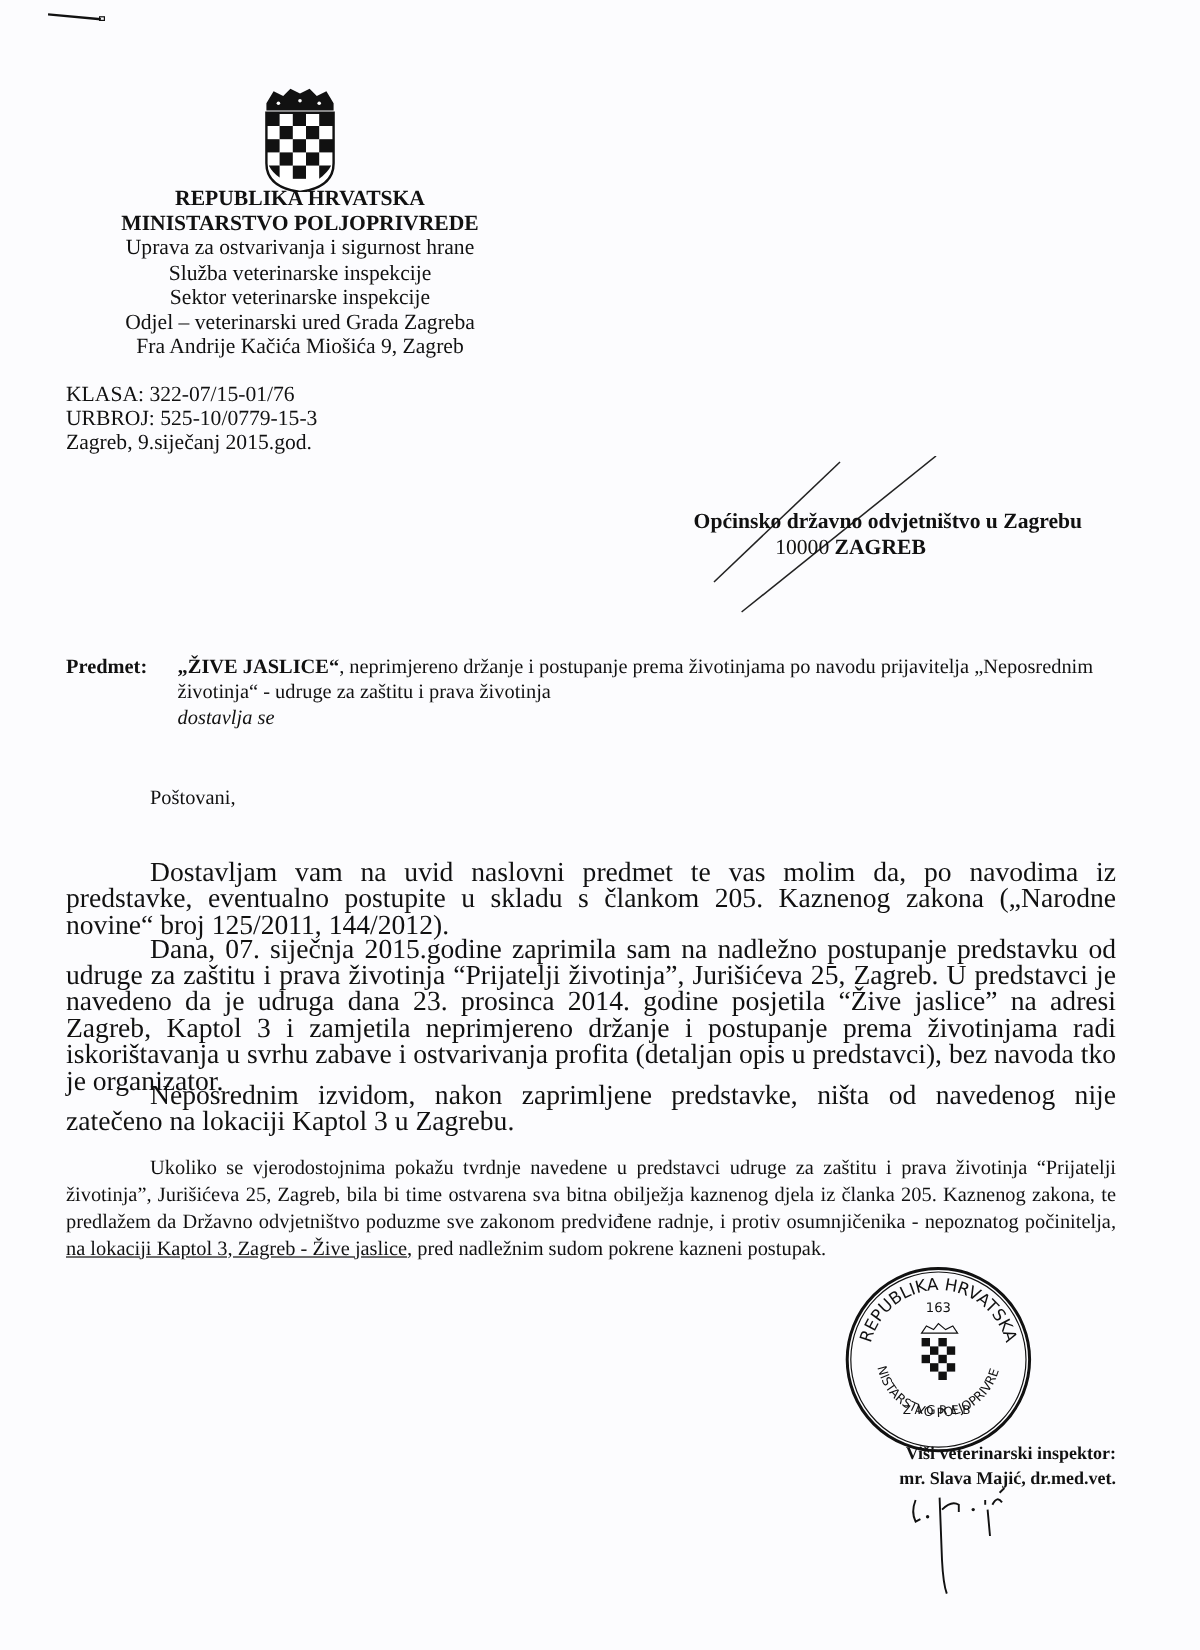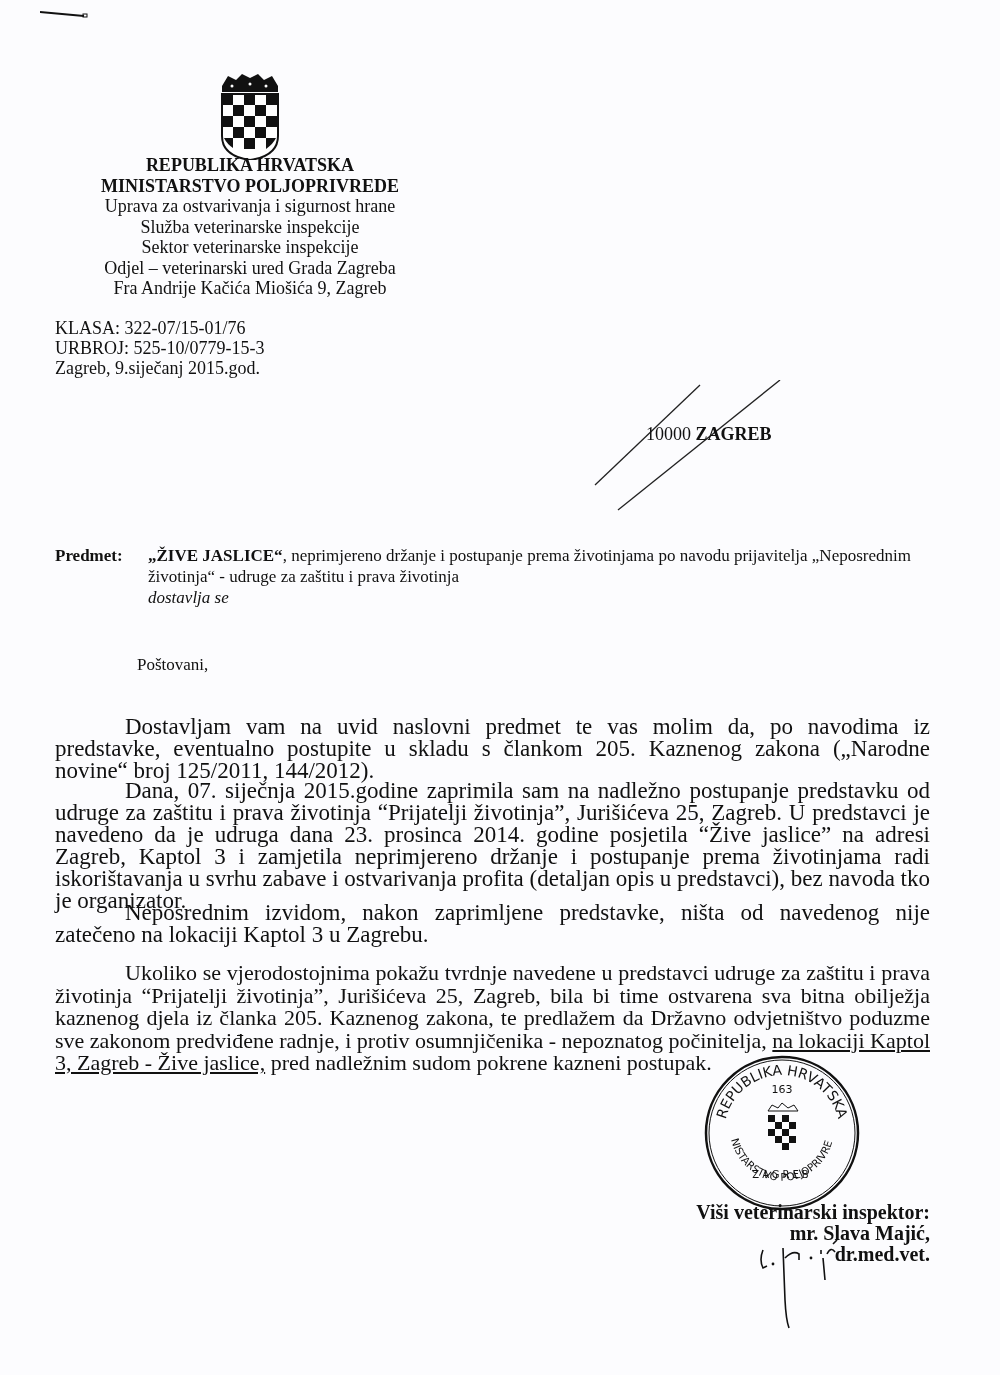--- a/index.html
+++ b/index.html
@@ -18,30 +18,30 @@
     .recipient .r1 { font-weight: bold; }
     .recipient .r2 { padding-left: 48px; }
     .recipient .r3 { padding-left: 68px; }
     .recipient .r3 b { font-weight: bold; }
     .strokes { left: 590px; top: 380px; width: 200px; height: 140px; }
     .subject { left: 55px; top: 545px; width: 900px; font-size: 17px; line-height: 21px; font-family: "Liberation Sans Narrow", "Liberation Serif", serif; }
     .subject .label { position: absolute; left: 0; top: 0; font-weight: bold; }
     .subject .body { position: absolute; left: 93px; top: 0; width: 805px; }
     .subject .title-bold { font-weight: bold; }
     .subject .delivery { font-style: italic; }
-    .greeting { left: 125px; top: 655px; font-size: 17px; margin-left: 12px; }
+    .greeting { left: 125px; top: 655px; font-size: 17px; }
     .para { left: 55px; width: 875px; font-size: 23px; line-height: 22px; text-align: justify; }
     .para .indent { display: inline-block; width: 70px; }
     .p1 { top: 716px; }
     .p2 { top: 780px; }
     .p3 { top: 902px; }
-    .p4 { top: 962px; font-size: 22px; line-height: 22.5px; }
+    .p4 { top: 962px; font-size: 17px; line-height: 22.5px; }
     .u { text-decoration: underline; }
     .stamp { left: 702px; top: 1053px; width: 160px; height: 160px; }
-    .signer { left: 690px; top: 1202px; width: 240px; text-align: right; font-size: 20px; font-weight: bold; line-height: 21px; }
+    .signer { left: 690px; top: 1202px; width: 240px; text-align: right; font-size: 15px; font-weight: bold; line-height: 21px; }
     .signature { left: 755px; top: 1240px; width: 130px; height: 90px; }
   </style>
 </head>
 <body>
 
 <svg class="abs scan-mark" viewBox="0 0 50 8">
   <path d="M0 2 L44 6" stroke="#111" stroke-width="2" fill="none"></path>
   <rect x="43" y="4" width="4" height="3" fill="none" stroke="#111" stroke-width="1"></rect>
 </svg>
 
@@ -85,20 +85,21 @@
   <div>URBROJ: 525-10/0779-15-3</div>
   <div>Zagreb, 9.siječanj 2015.god.</div>
 </div>
 
 <svg class="abs strokes" viewBox="0 0 200 140">
   <path d="M5 105 L110 5" stroke="#222" stroke-width="1.3" fill="none"></path>
   <path d="M28 130 L190 0" stroke="#222" stroke-width="1.3" fill="none"></path>
 </svg>
 
 <div class="abs recipient">
+  <div class="r1">Općinsko državno odvjetništvo u Zagrebu</div>
   <div class="r3"><span>10000</span> <b>ZAGREB</b></div>
 </div>
 
 <div class="abs subject">
   <span class="label">Predmet:</span>
   <div class="body">
     <span class="title-bold">„ŽIVE JASLICE“</span><span>, neprimjereno držanje i postupanje prema životinjama po navodu prijavitelja „Neposrednim životinja“ - udruge za zaštitu i prava životinja</span>
     <div class="delivery">dostavlja se</div>
   </div>
 </div>

